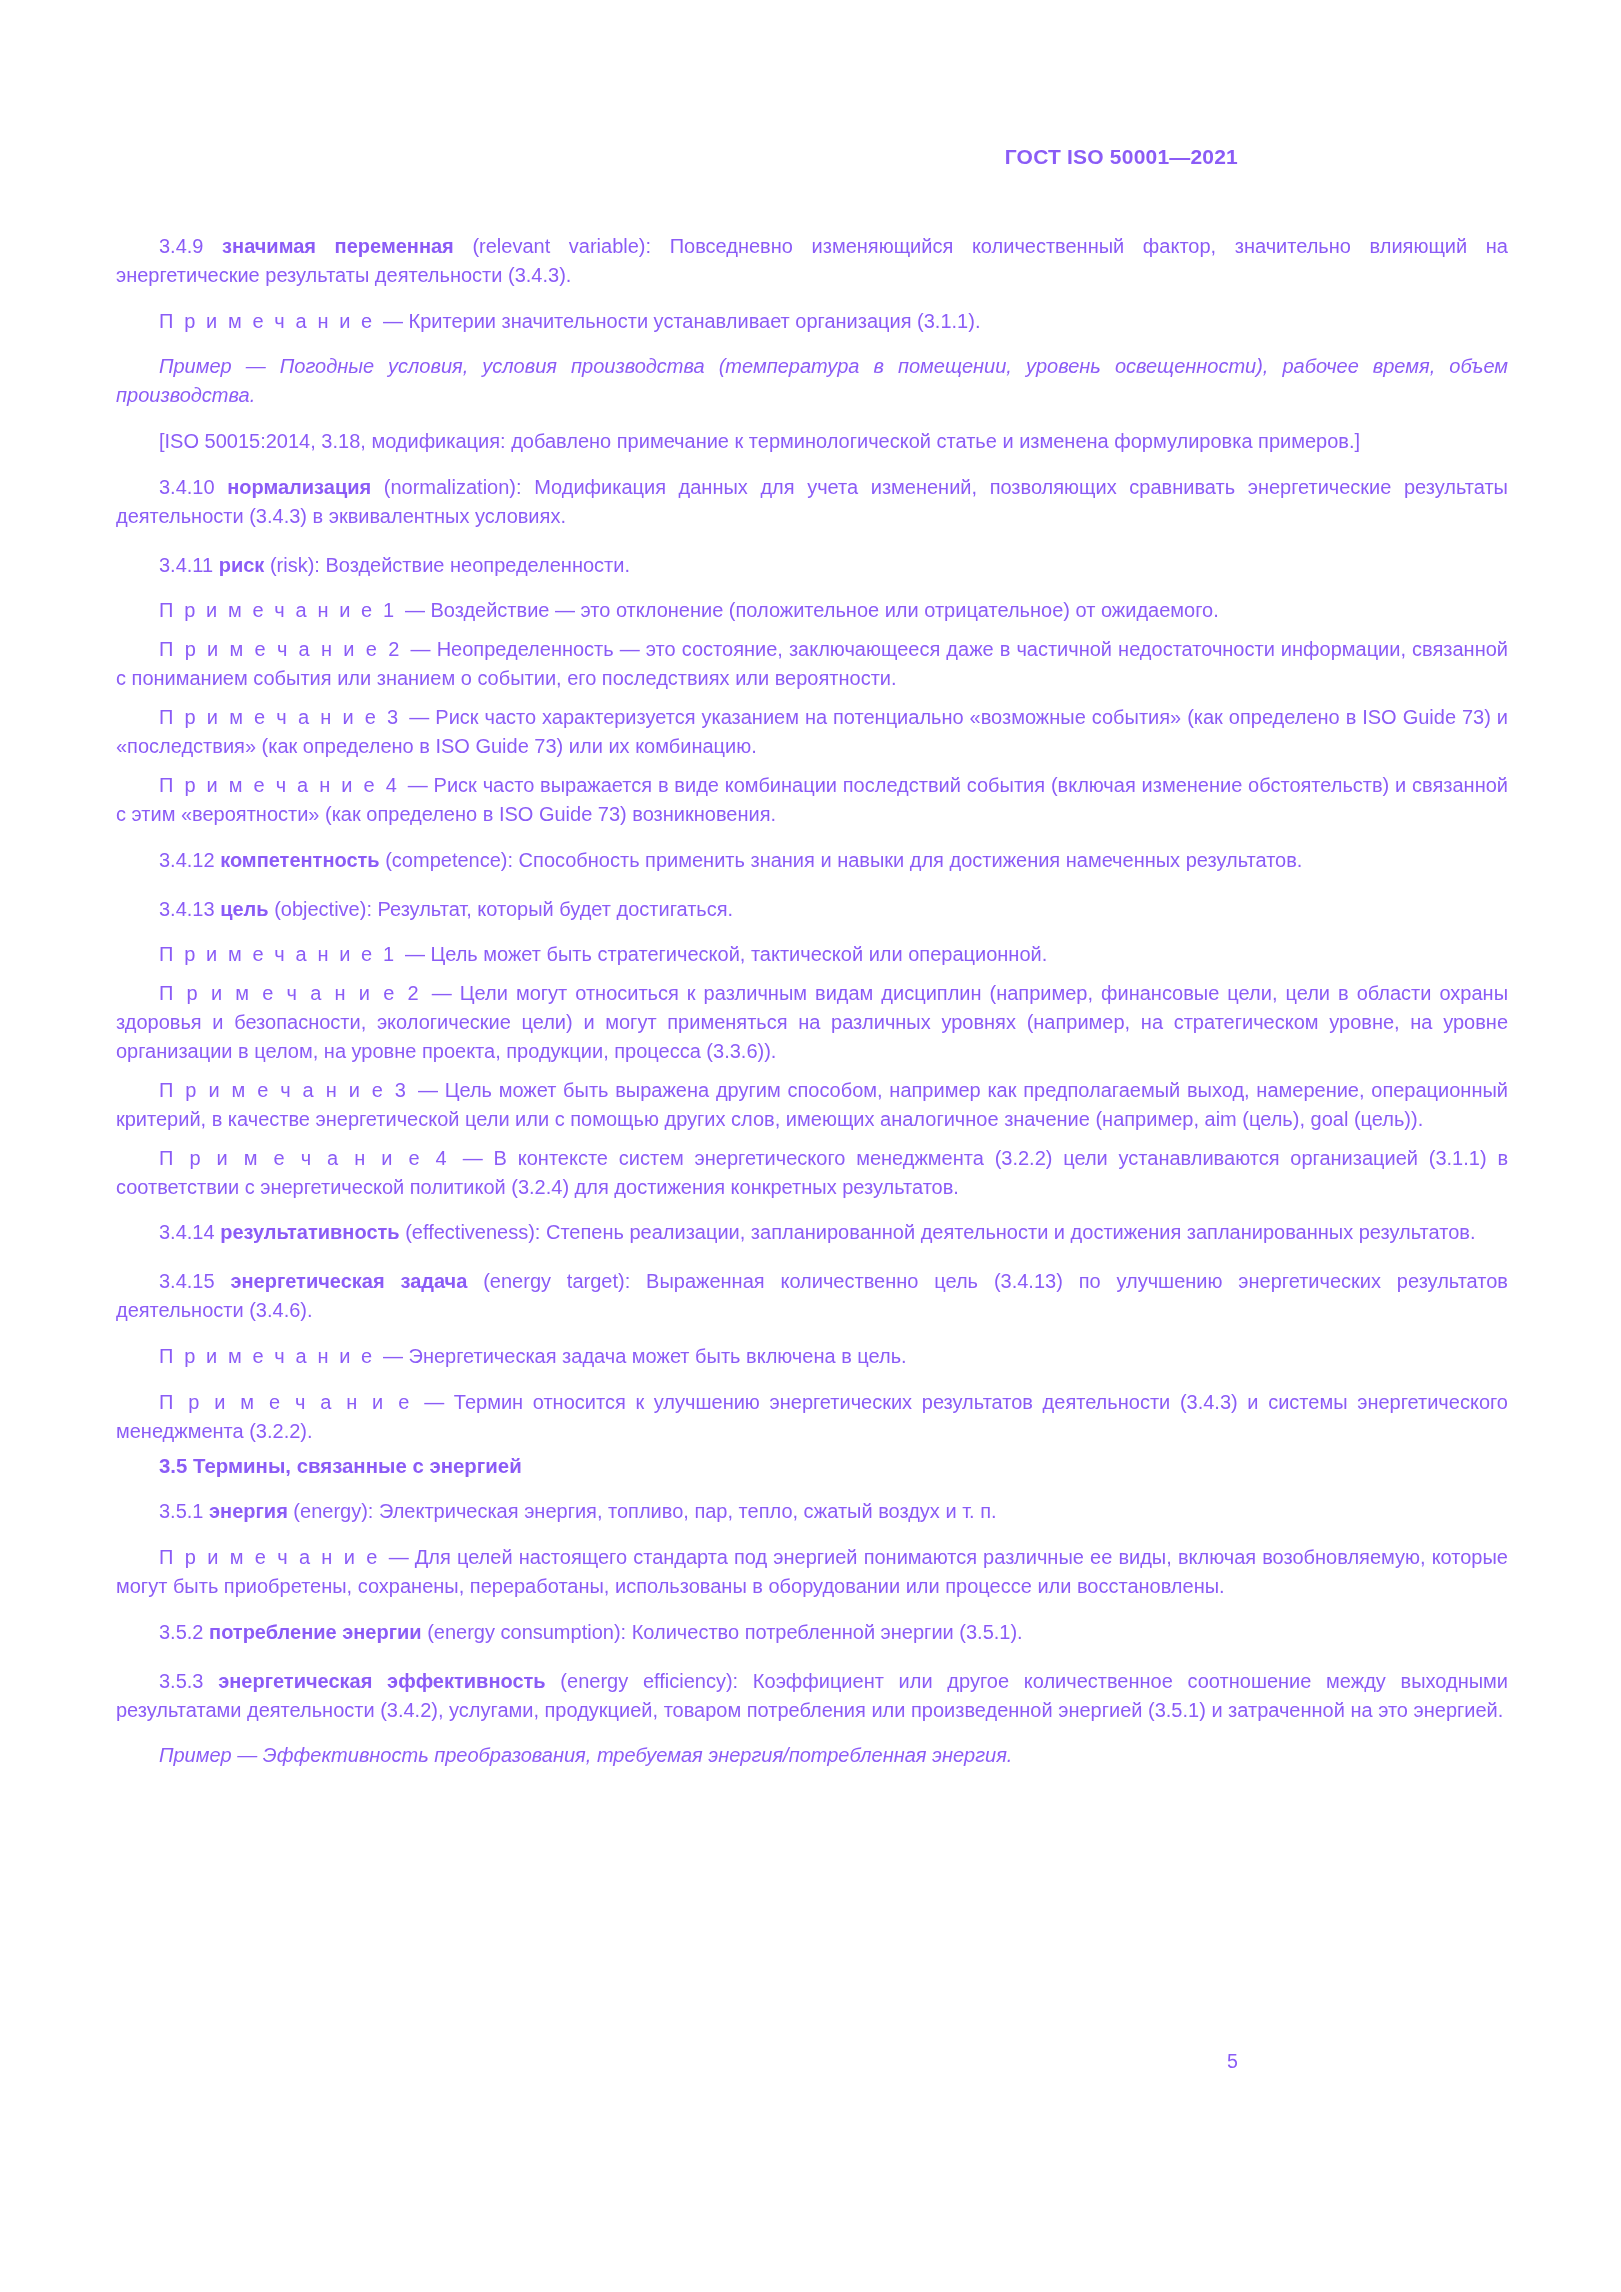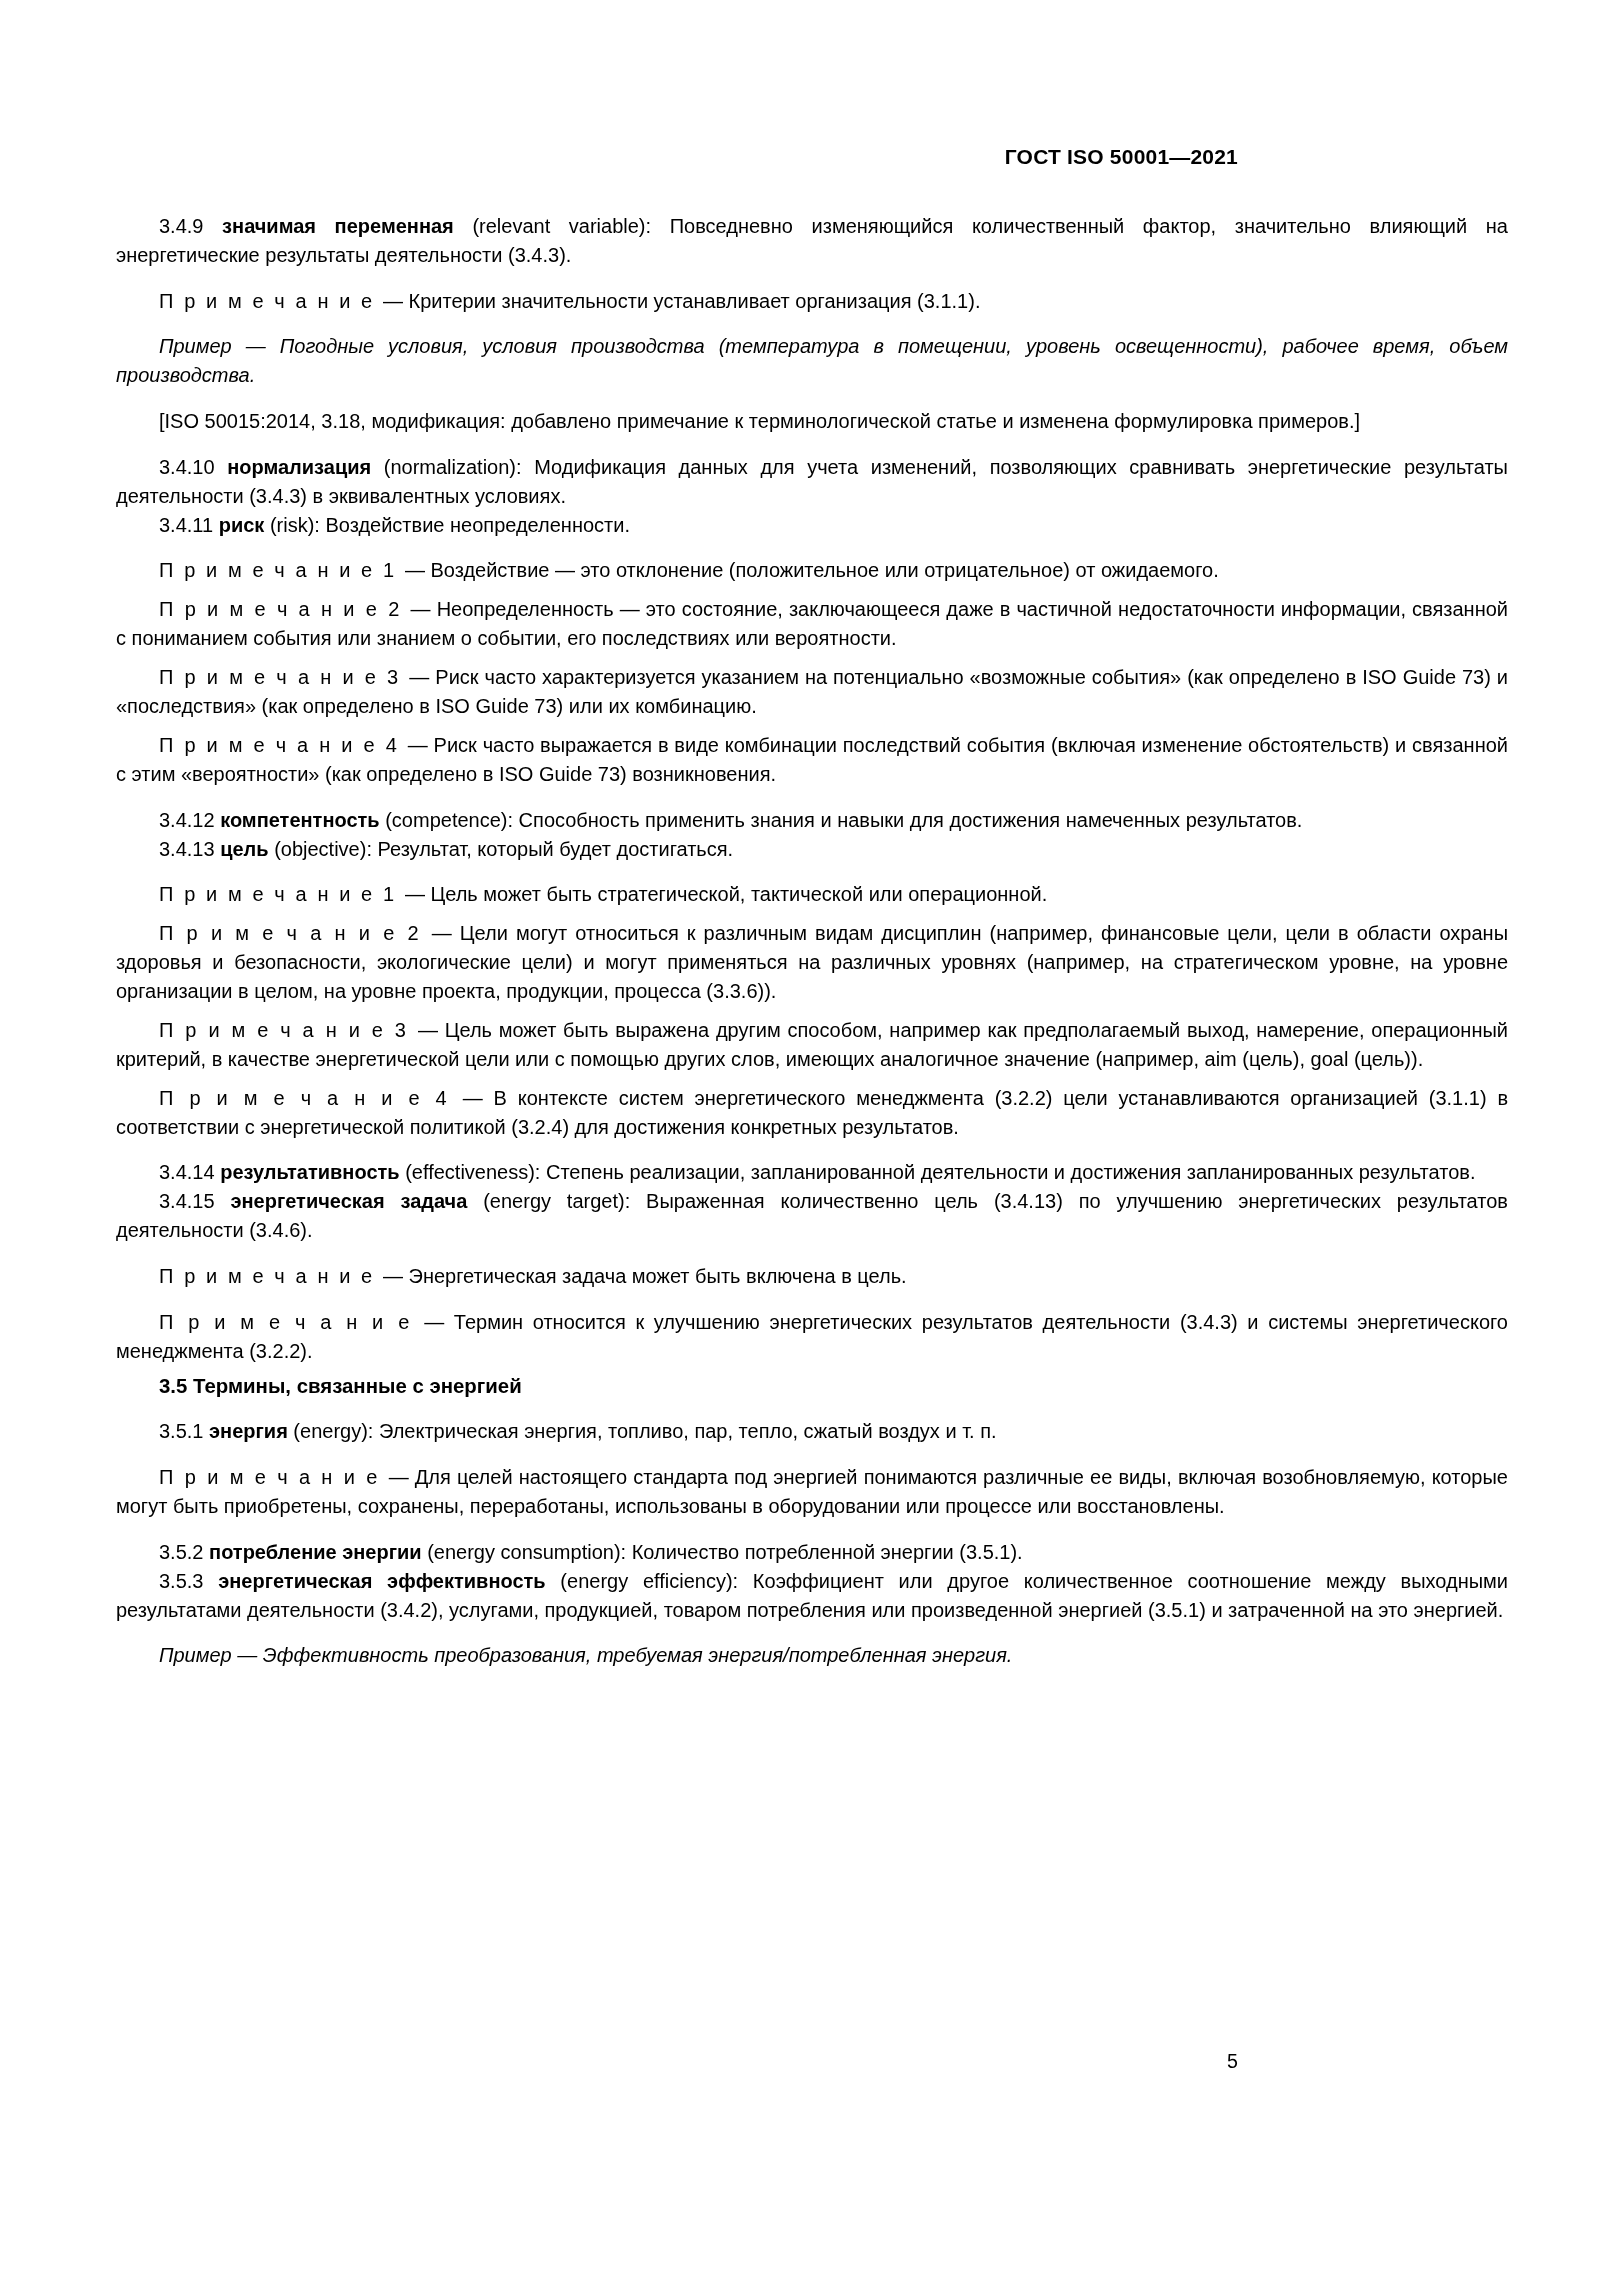--- a/index.html
+++ b/index.html
@@ -6,21 +6,21 @@
     margin: 0;
     padding: 0;
     background: #ffffff;
   }
   .page {
     position: relative;
     width: 1354px;
     height: 2293px;
     background: #ffffff;
     font-family: "Liberation Sans", sans-serif;
-    color: #000000;
+    color: #8b5cf6;
     box-sizing: border-box;
   }
   .header {
     position: absolute;
     top: 145px;
     right: 116px;
     font-size: 21px;
     font-weight: bold;
     letter-spacing: 0.2px;
   }
@@ -32,20 +32,21 @@
   }
   p {
     margin: 0;
     font-size: 20px;
     line-height: 29px;
     text-align: justify;
     text-justify: inter-word;
   }
   .ind {
     text-indent: 43px;
+    margin-top: 20px;
   }
   .gap-s { margin-top: 9.8px; }
   .gap-m { margin-top: 16.7px; }
   .gap-l { margin-top: 6px; }
   .b { font-weight: bold; }
   .note-lbl {
     letter-spacing: 2.6px;
   }
   .example {
     font-style: italic;

